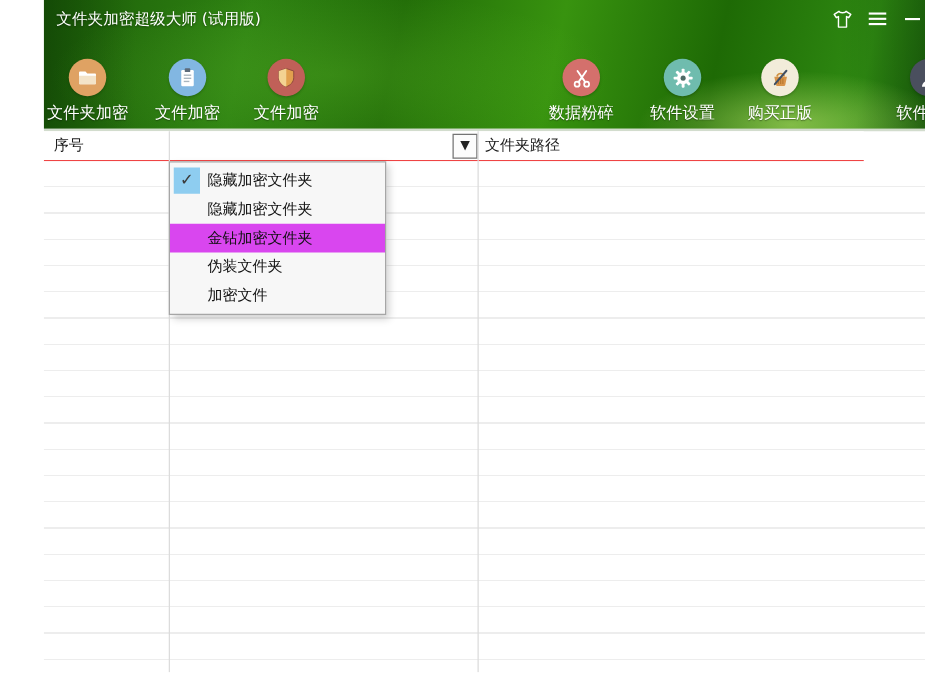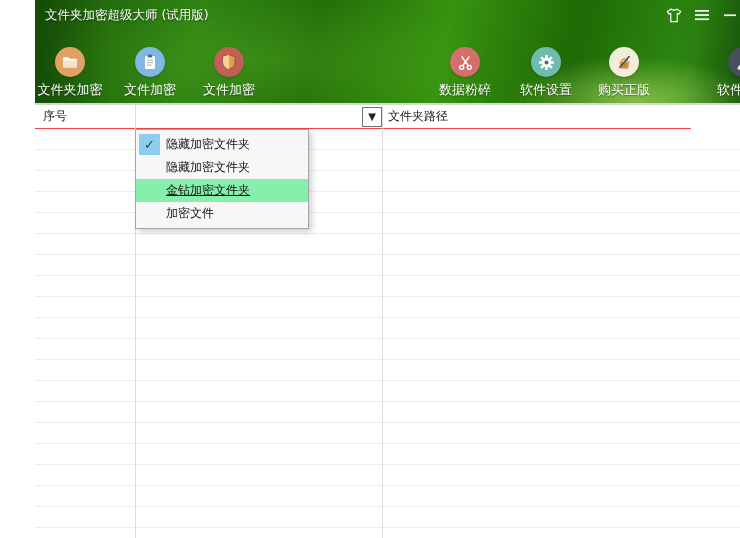--- a/index.html
+++ b/index.html
@@ -58,21 +58,21 @@
   .vl1 { left:100px; } .vl2 { left:347px; }
   .table-body { position:absolute; top:129px; left:0; width:740px; bottom:0;
     background:repeating-linear-gradient(to bottom,#ffffff 0px,#ffffff 20px,#ededed 20px,#ededed 21px); }
 
   
   .menu { position:absolute; left:100px; top:129px; width:174px; z-index:10;
           background:#f7f7f7; border:1px solid #a6a6a6; padding:3px 0;
           box-shadow:3px 3px 6px rgba(0,0,0,.18); }
   .menu-item { position:relative; height:23px; line-height:23px; padding-left:30px;
                font-size:12px; color:#111; cursor:pointer; white-space:nowrap; }
-  .menu-item.sel { background:#86efac;text-decoration:underline; }
+  .menu-item.sel { background:#d946ef; }
   .check-box { position:absolute; left:3px; top:1px; width:21px; height:21px;
                background:#8ecdf0; color:#3c3c3c; text-align:center; line-height:21px; font-size:13px; }
 </style>
 </head>
 <body>
 
 <div class="window">
 
   <div class="chrome"></div>
   <div class="chrome-edge"></div>
@@ -224,17 +224,20 @@
       <span class="check-box">✓</span>
       <span>隐藏加密文件夹</span>
     </div>
     <div class="menu-item">
       <span>隐藏加密文件夹</span>
     </div>
     <div class="menu-item sel">
       <span>金钻加密文件夹</span>
     </div>
     <div class="menu-item">
+      <span>伪装文件夹</span>
+    </div>
+    <div class="menu-item">
       <span>加密文件</span>
     </div>
   </div>
 
 </div>
 
 </body></html>

